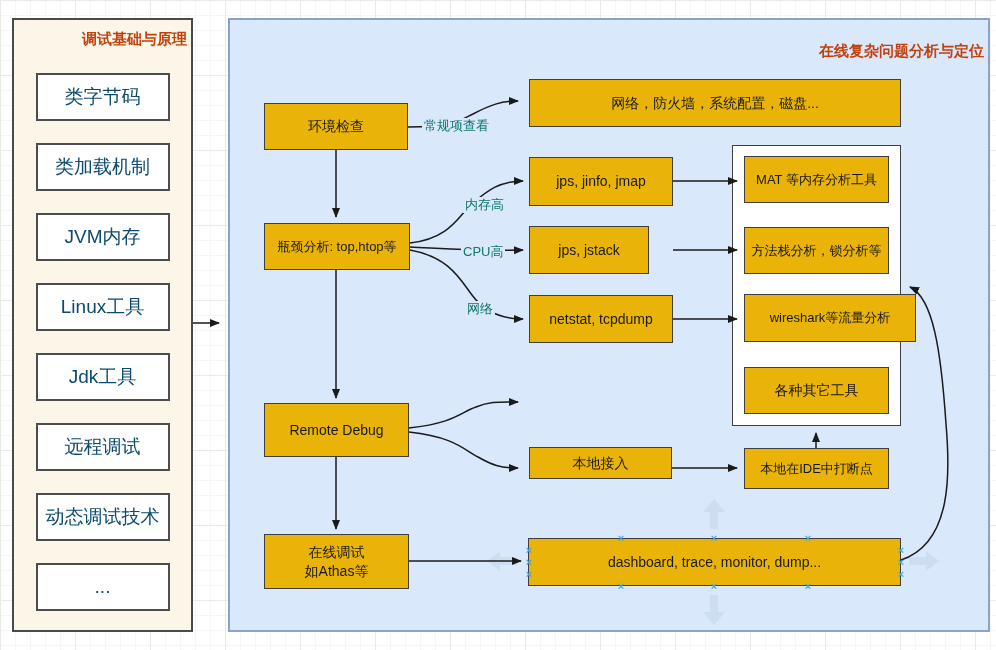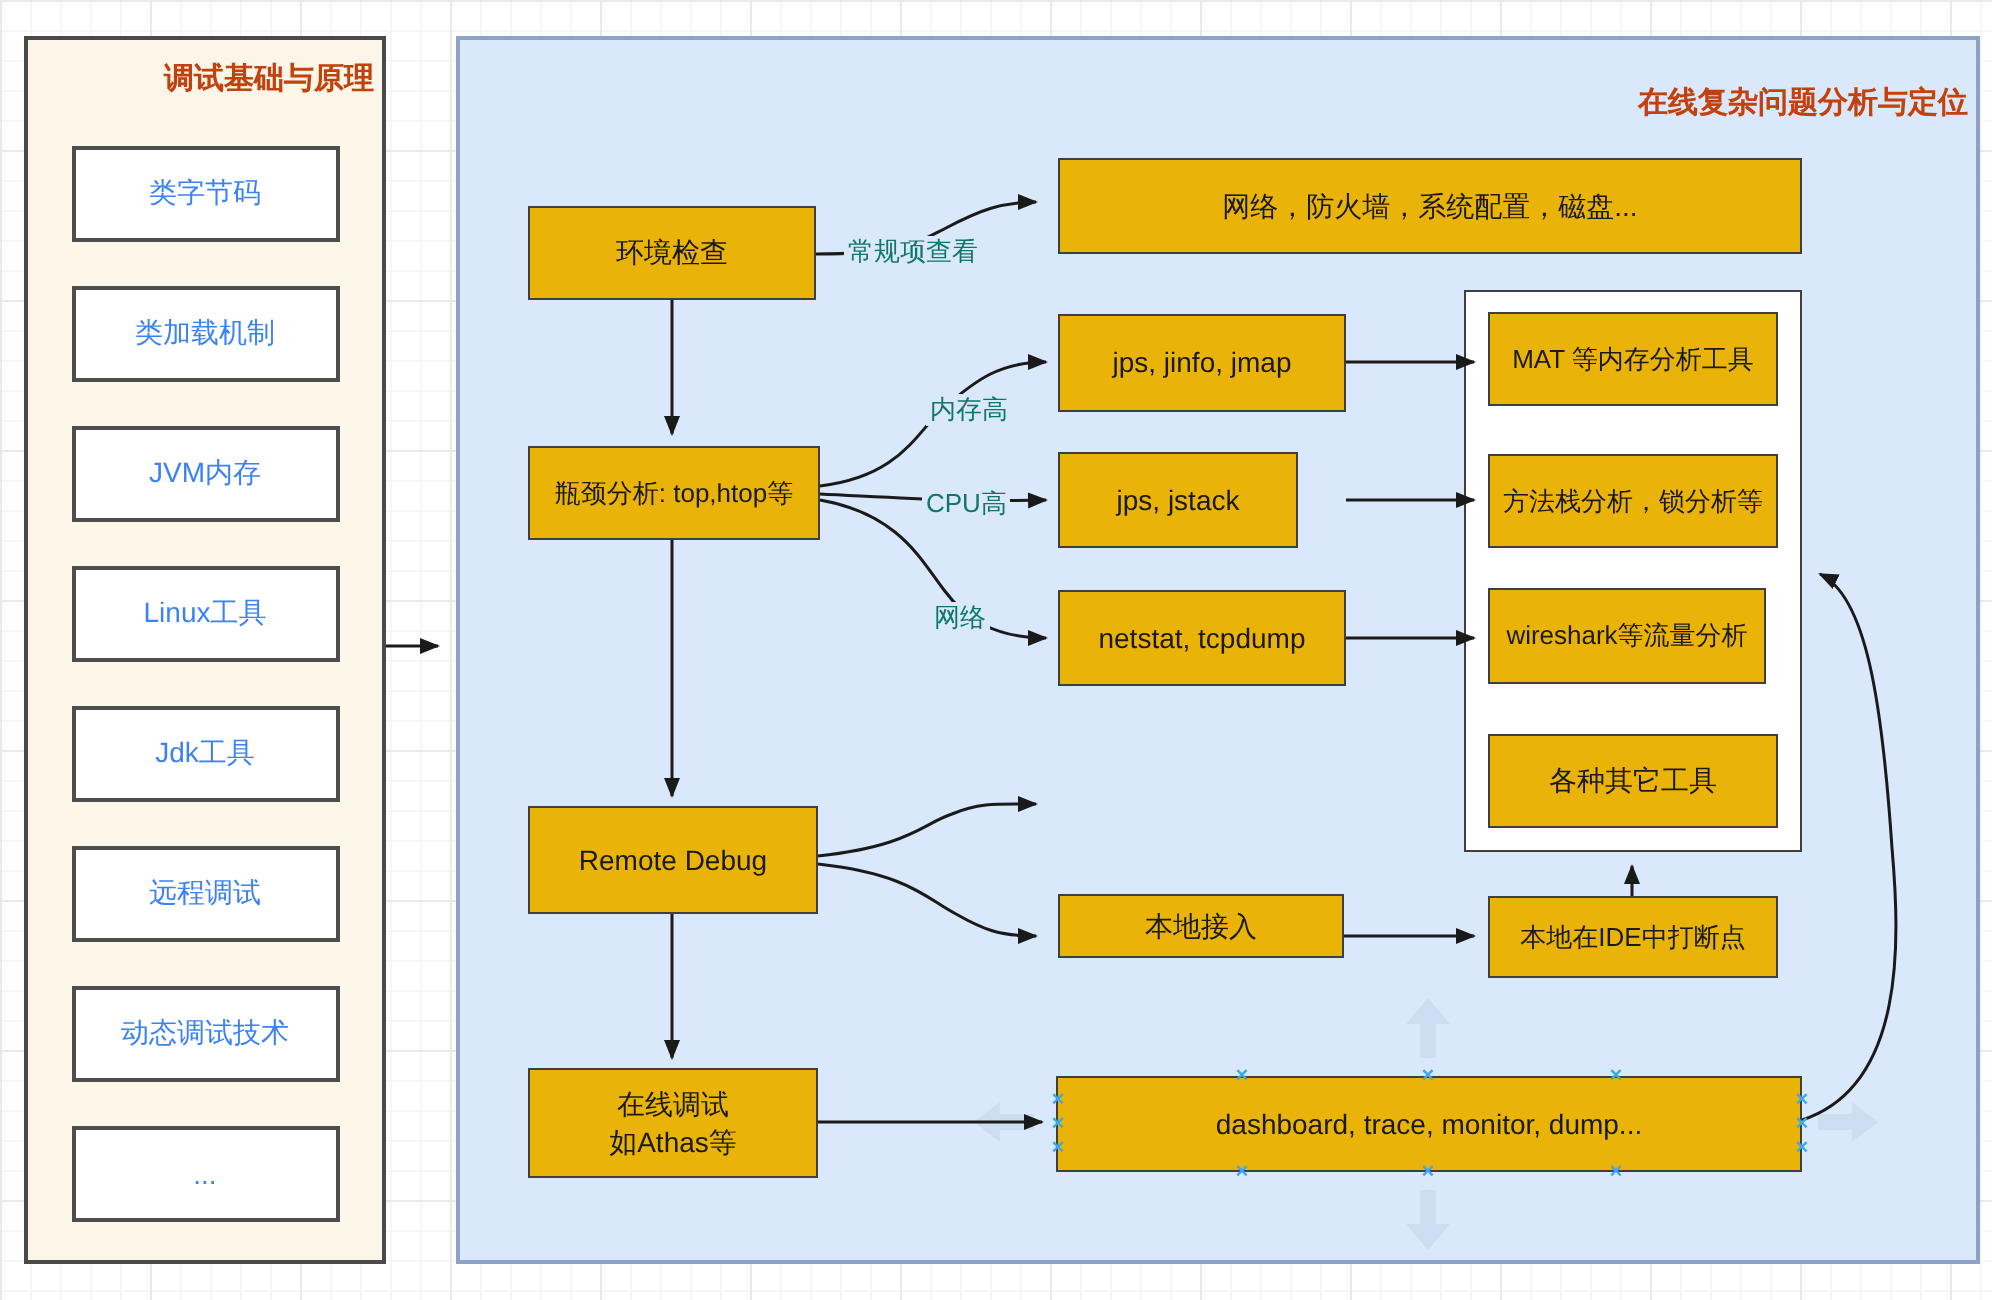--- a/index.html
+++ b/index.html
@@ -21,21 +21,21 @@
     position:absolute;left:12px;top:18px;width:181px;height:614px;
     background:#FBF6E8;border:2px solid #4a4a4a;box-sizing:border-box;z-index:1;
   }
   .panel-title{
     margin:10px 4px 0;text-align:right;font-size:15px;font-weight:bold;color:#c2410c;
   }
   .left-items{margin-top:24px;display:flex;flex-direction:column;gap:22px;align-items:center;}
   .lbox{
     width:130px;height:44px;background:#ffffff;border:2px solid #4d4d4d;
     display:flex;align-items:center;justify-content:center;
-    font-size:14px;color:#3b82f6;text-align:center;
+    font-size:19px;color:#0c4a6e;text-align:center;
   }
 
   .right-panel{
     position:absolute;left:228px;top:18px;width:762px;height:614px;
     background:#DAE8FC;border:2px solid #8CA3C7;box-sizing:border-box;z-index:1;
   }
   .right-panel .panel-title{margin-top:22px;}
 
   .node{
     position:absolute;background:#eab308;border:1.5px solid #3f3f3f;box-sizing:border-box;
@@ -123,21 +123,21 @@
   <div class="group-box" style="left:732px;top:145px;width:169px;height:281px"></div>
 
   <div class="node" style="left:264px;top:103px;width:144px;height:47px;font-size:14px">环境检查</div>
   <div class="node" style="left:529px;top:79px;width:372px;height:48px;font-size:14px">网络，防火墙，系统配置，磁盘...</div>
   <div class="node" style="left:264px;top:223px;width:146px;height:47px">瓶颈分析: top,htop等</div>
   <div class="node" style="left:529px;top:157px;width:144px;height:49px;font-size:14px">jps, jinfo, jmap</div>
   <div class="node" style="left:529px;top:226px;width:120px;height:48px;font-size:14px">jps, jstack</div>
   <div class="node" style="left:529px;top:295px;width:144px;height:48px;font-size:14px">netstat, tcpdump</div>
   <div class="node" style="left:744px;top:156px;width:145px;height:47px">MAT 等内存分析工具</div>
   <div class="node" style="left:744px;top:227px;width:145px;height:47px">方法栈分析，锁分析等</div>
-  <div class="node" style="left:744px;top:294px;width:139px;height:48px">wireshark等流量分析</div>
+  <div class="node" style="left:744px;top:294px;width:172px;height:48px">wireshark等流量分析</div>
   <div class="node" style="left:744px;top:367px;width:145px;height:47px;font-size:14px">各种其它工具</div>
   <div class="node" style="left:264px;top:403px;width:145px;height:54px;font-size:14px">Remote Debug</div>
   <div class="node" style="left:529px;top:447px;width:143px;height:32px;font-size:14px">本地接入</div>
   <div class="node" style="left:744px;top:448px;width:145px;height:41px">本地在IDE中打断点</div>
   <div class="node" style="left:264px;top:534px;width:145px;height:55px;font-size:14px">在线调试
 如Athas等</div>
   <div class="node" style="left:528px;top:538px;width:373px;height:48px;font-size:14px">dashboard, trace, monitor, dump...</div>
 
   <div class="edge-label" style="left:422px;top:118px">常规项查看</div>
   <div class="edge-label" style="left:463px;top:197px">内存高</div>

